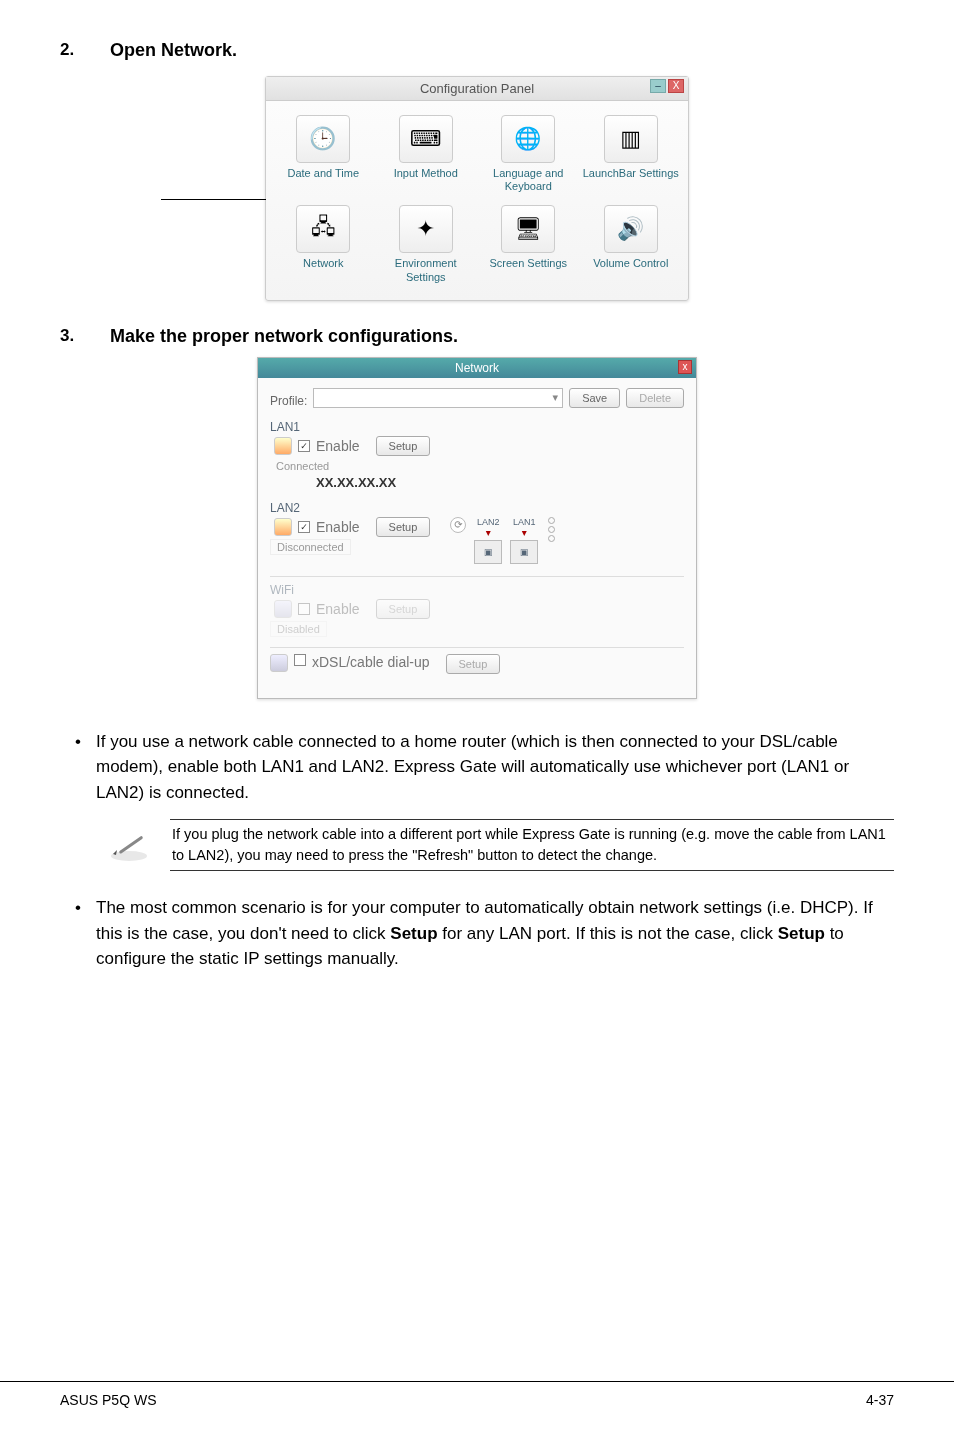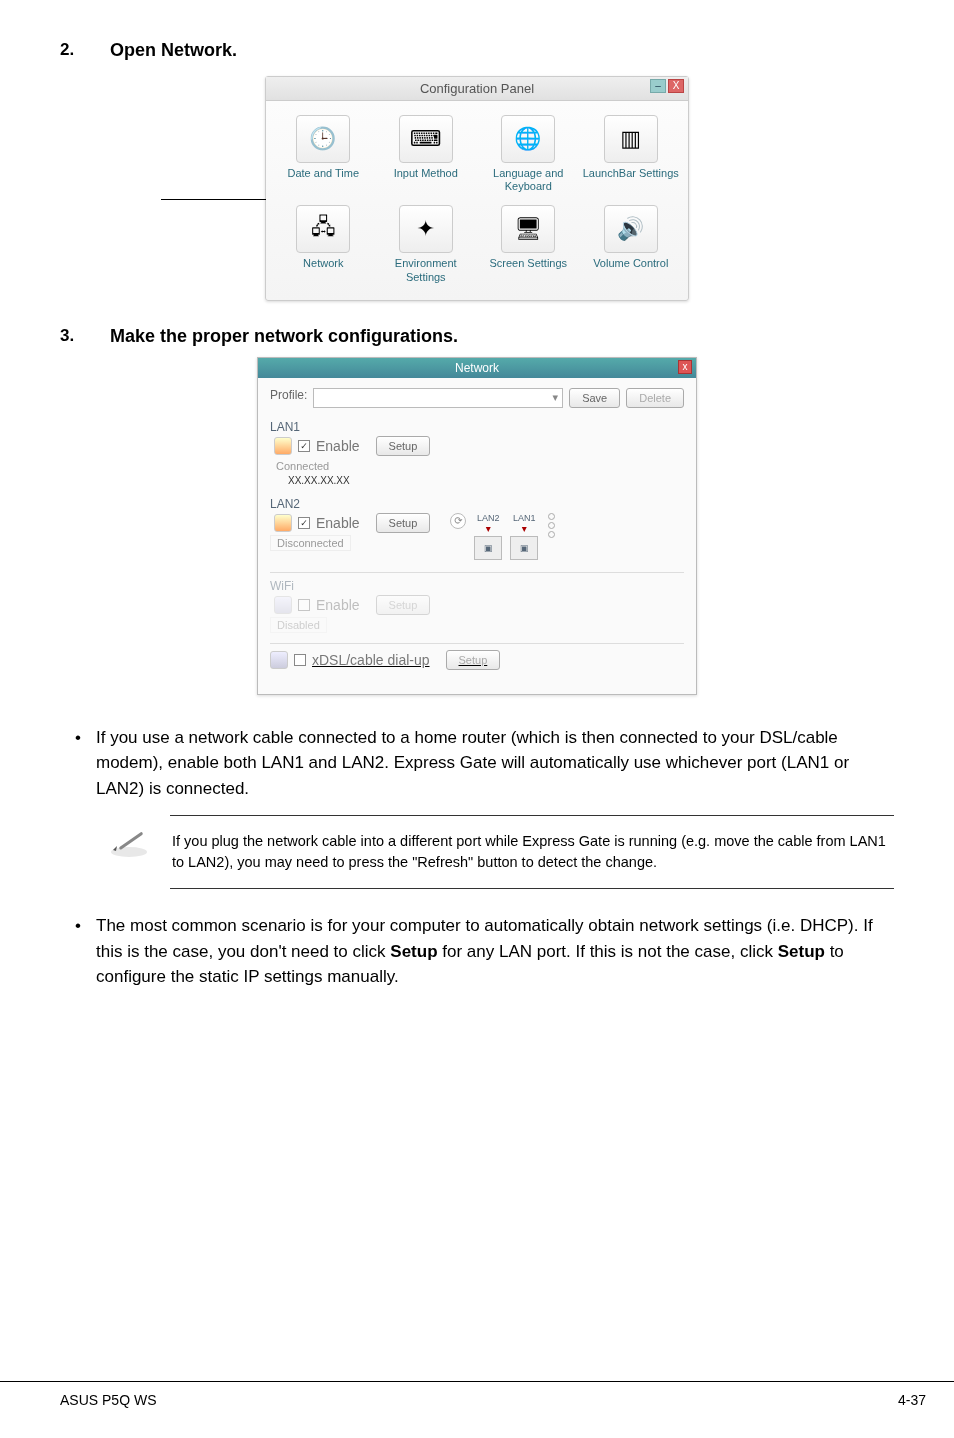--- a/index.html
+++ b/index.html
@@ -77,80 +77,80 @@
   .nd-title {
     background: linear-gradient(#5aa,#489);
     color: #fff;
     font-size: 12px;
     text-align: center;
     padding: 3px 0;
     position: relative;
   }
   .nd-close { position:absolute; right:4px; top:2px; width:14px; height:14px; background:#d55; border:1px solid #a33; color:#fff; font-size:10px; line-height:12px; text-align:center; }
   .nd-body { padding: 10px 12px 12px 12px; }
-  .nd-row { display: flex; align-items: flex-start; gap: 6px; margin-bottom: 12px; }
+  .nd-row { display: flex; align-items: flex-end; gap: 6px; margin-bottom: 12px; }
   .nd-label { font-size: 12px; color:#666; }
   .nd-dropdown {
     flex: 1; height: 20px; border: 1px solid #bbb; background: #fff;
     display: flex; align-items: center; justify-content: flex-end;
     font-size: 11px; padding: 0 4px; color:#888;
   }
   .nd-btn {
     border: 1px solid #aaa; background: linear-gradient(#fff,#e8e8e8);
     font-size: 11px; color:#666; padding: 3px 12px; border-radius: 3px;
   }
   .nd-btn.disabled { color:#aaa; }
   .lan-block { margin-bottom: 10px; }
   .lan-head { display:flex; align-items:center; gap:6px; margin-bottom:2px;}
   .lan-name { font-size: 12px; color:#567; font-weight: normal;}
   .enable-row { display:flex; align-items:center; gap:6px; margin-left: 4px; }
   .net-ico { width:18px; height:18px; border:1px solid #ccc; background:linear-gradient(#ffc,#fa6); border-radius:3px; font-size:10px; display:flex;align-items:center;justify-content:center;}
   .chk { width:12px; height:12px; border:1px solid #888; background:#fff; display:flex;align-items:center;justify-content:center; font-size:9px; color:#333;}
   .enable-txt { font-size:14px; color:#777;}
   .setup-btn { margin-left: 10px; }
   .conn-status { font-size:11px; color:#999; border:1px solid #eee; padding:1px 6px; display:inline-block;}
-  .ip-addr { font-weight:normal; font-size:10px; color:#333; margin-left:12px; padding:1px 6px;}
+  .ip-addr { font-weight:bold; font-size:13px; color:#333; margin-left:40px; padding:1px 6px;}
   .lan2-right { display:flex; gap:8px; align-items:flex-start;}
   .port-block { text-align:center; font-size:9px; color:#567;}
   .port-pic { width:28px; height:24px; background:#eee; border:1px solid #bbb; margin:2px auto; display:flex;align-items:center;justify-content:center;}
   .port-arrow { font-size:10px; color:#a00;}
   .refresh-ico { width:16px;height:16px;border:1px solid #bbb;border-radius:8px;background:#fff;display:flex;align-items:center;justify-content:center;font-size:10px;color:#888;}
   .wifi-row { opacity:0.45; }
   .divider { border-top:1px solid #ddd; margin:6px 0;}
-  .xdsl-row { display:flex; align-items:center; gap:6px; margin:4px 0 12px 0;text-decoration:underline;}
+  .xdsl-row { display:flex; gap:6px; margin:4px 0 12px 0;}
   .close-row { text-align:right; padding-top:6px; border-top:1px solid #e5e5e5;}
   .port-leds { display:flex; flex-direction:column; gap:2px; margin-left:2px;}
   .led { width:7px;height:7px;border:1px solid #aaa; border-radius:50%;}
 
   
   .bullet-block { display:flex; margin: 0 0 14px 0; font-size:17px; line-height:1.5;}
   .bullet-dot { width:36px; text-align:center; }
   .bullet-body { flex:1; }
 
   
   .note-wrap { display:flex; align-items:flex-start; gap:18px; margin: 6px 0 24px 46px;}
   .note-icon {
     width:46px; height:46px; display:flex; align-items:center; justify-content:center;
   }
   .note-text {
     flex:1;
     border-top:1px solid #333;
     border-bottom:1px solid #333;
-    padding:15px 2px;
+    padding:4px 2px;
     font-size:14.5px;
     line-height:1.45;
   }
   b { font-weight:bold;}
 
   
   .footer {
     position:absolute;
     bottom:30px;
     left:0; right:0;
-    padding: 10px 28px 0 60px;
+    padding: 10px 60px 0 60px;
     border-top:1px solid #000;
     display:flex; justify-content:space-between;
     font-size:14px;
     align-items:flex-end;
   }
 </style>
 </head>
 <body>
 
 <div class="page">

